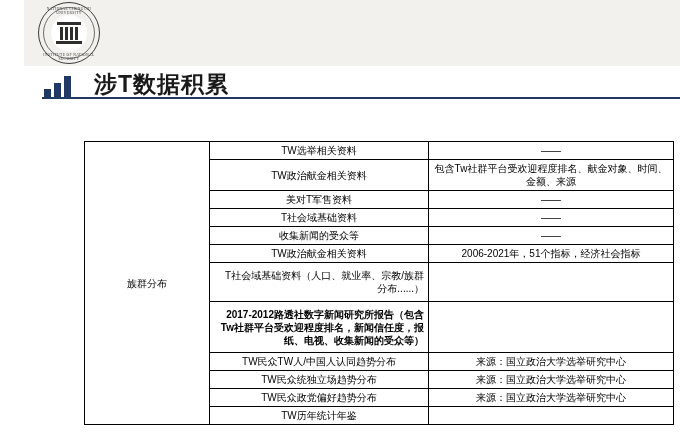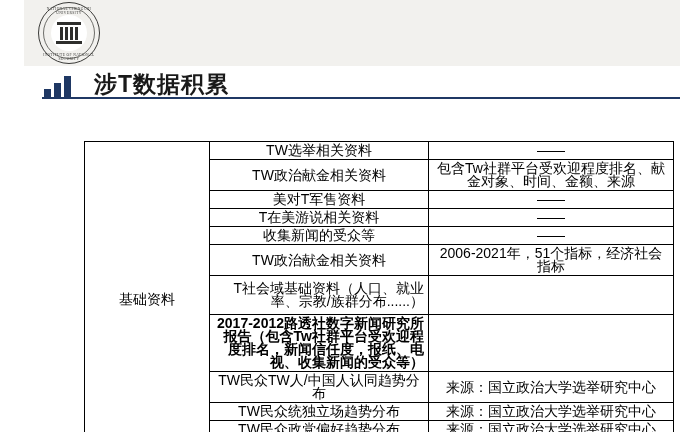--- a/index.html
+++ b/index.html
@@ -167,21 +167,21 @@
     top: 141px;
     width: 562px;
   }
   table.data {
     border-collapse: collapse;
     width: 562px;
     table-layout: fixed;
   }
   table.data td {
     border: 1px solid #000000;
-    font-size: 14px;
+    font-size: 10px;
     color: #000000;
     padding: 2px 4px;
     line-height: 13px;
     text-align: center;
     vertical-align: middle;
     word-break: break-word;
   }
   td.label-cell {
     width: 116px;
     font-size: 10px;
@@ -232,34 +232,34 @@
         <i></i>
     </div>
     <div class="title-text">涉T数据积累</div>
     <div class="title-rule"></div>
   </div>
 
   <div class="table-wrap">
     <table class="data">
       <tbody>
         <tr>
-          <td class="label-cell" rowspan="12">基础资料</td>
+          <td class="label-cell" rowspan="12">族群分布</td>
           <td class="item-cell">TW选举相关资料</td>
           <td class="value-cell dash">——</td>
         </tr>
         <tr>
           <td class="item-cell">TW政治献金相关资料</td>
           <td class="value-cell">包含Tw社群平台受欢迎程度排名、献金对象、时间、金额、来源</td>
         </tr>
         <tr>
           <td class="item-cell">美对T军售资料</td>
           <td class="value-cell dash">——</td>
         </tr>
         <tr>
-          <td class="item-cell">T在美游说相关资料</td>
+          <td class="item-cell">T社会域基础资料</td>
           <td class="value-cell dash">——</td>
         </tr>
         <tr>
           <td class="item-cell">收集新闻的受众等</td>
           <td class="value-cell dash">——</td>
         </tr>
         <tr>
           <td class="item-cell">TW政治献金相关资料</td>
           <td class="value-cell">2006-2021年，51个指标，经济社会指标</td>
         </tr>

